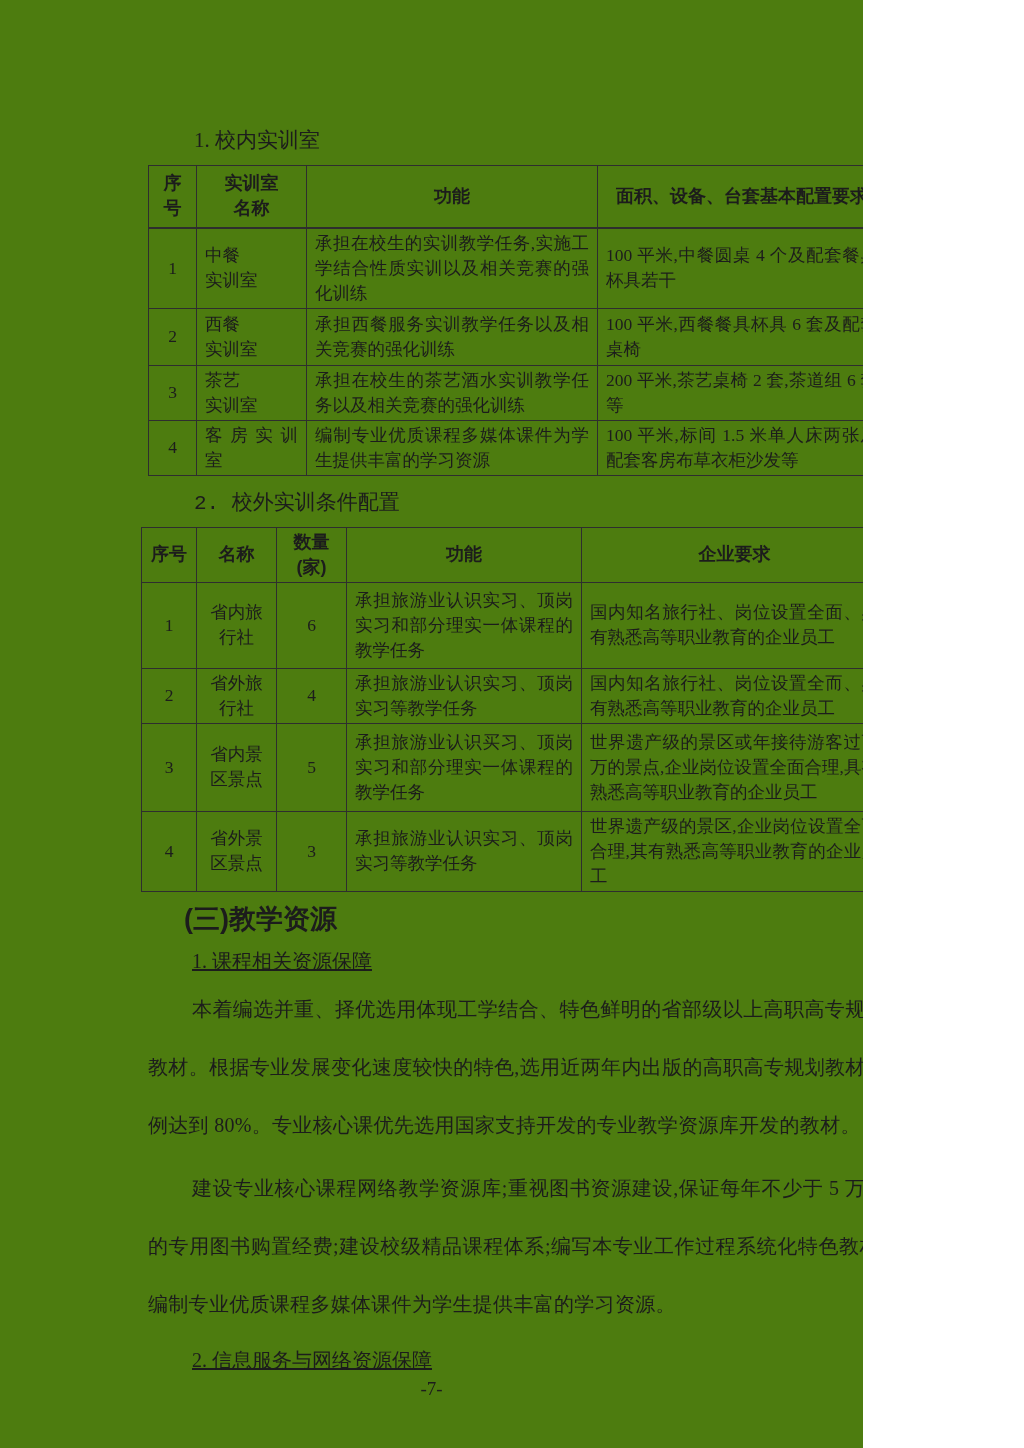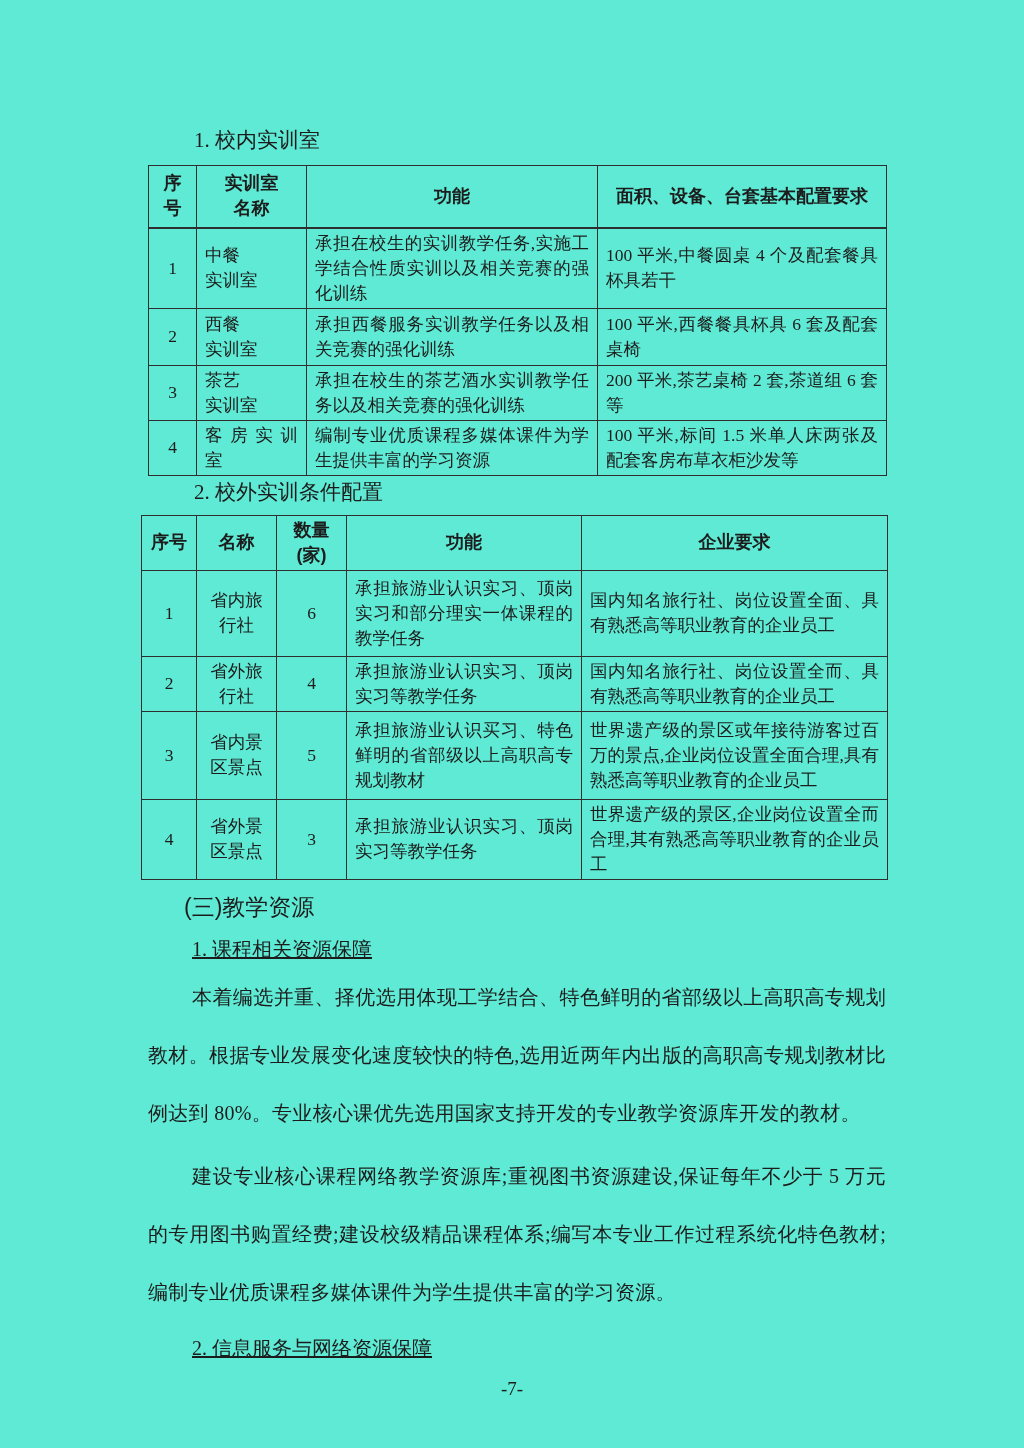--- a/index.html
+++ b/index.html
@@ -4,36 +4,36 @@
 <style>
   html, body { margin: 0; padding: 0; }
   body {
     width: 1024px; height: 1448px;
     background: #ffffff;
     font-family: "Liberation Serif", "DejaVu Serif", serif;
     color: #1c1c1c;
   }
   .page {
     position: relative;
-    width: 1024px; height: 1448px;
-    background: #5eead4;
+    width: 863px; height: 1448px;
+    background: #4d7c0f;
     overflow: hidden;
   }
   .content {
     position: absolute;
     left: 148px; top: 126px;
     width: 738px;
   }
   .num-head {
     font-size: 21px;
     line-height: 28px;
     margin: 0 0 11px 46px;
     font-weight: normal;
   }
-  .num-head.second { margin-top: 2px; margin-bottom: 9px; }
+  .num-head.second { margin-top: 14px; margin-bottom: 9px; font-family: Liberation Mono, monospace; }
   table {
     border-collapse: collapse;
     table-layout: fixed;
     width: 738px;
   }
   table.t2 { width: 746px; margin-left: -7px; }
   th, td {
     border: 1px solid #2e2e2e;
     font-size: 17.5px;
     line-height: 25px;
@@ -59,22 +59,22 @@
   .t1 .r3  { height: 51px; }
   .t1 .r4  { height: 53px; }
   .t2 .hr  { height: 54px; }
   .t2 .r1  { height: 86px; }
   .t2 .r2  { height: 54px; }
   .t2 .r3  { height: 88px; }
   .t2 .r4  { height: 72px; }
   .t2 .rt  { height: 26px; }
   .hei-head {
     font-family: "Liberation Sans", "DejaVu Sans", sans-serif;
-    font-weight: normal;
-    font-size: 23px;
+    font-weight: bold;
+    font-size: 27px;
     line-height: 30px;
     margin: 12px 0 0 36px;
   }
   .sub-head {
     font-size: 20px;
     line-height: 28px;
     margin: 13px 0 0 44px;
     text-decoration: underline;
   }
   p.body-para {
@@ -186,21 +186,21 @@
 行社</td>
           <td class="c">4</td>
           <td class="j">承担旅游业认识实习、顶岗实习等教学任务</td>
           <td class="j">国内知名旅行社、岗位设置全而、具有熟悉高等职业教育的企业员工</td>
         </tr>
         <tr class="r3">
           <td class="c">3</td>
           <td class="c prelines">省内景
 区景点</td>
           <td class="c">5</td>
-          <td class="j">承担旅游业认识买习、特色鲜明的省部级以上高职高专规划教材</td>
+          <td class="j">承担旅游业认识买习、顶岗实习和部分理实一体课程的教学任务</td>
           <td class="j">世界遗产级的景区或年接待游客过百万的景点,企业岗位设置全面合理,具有熟悉高等职业教育的企业员工</td>
         </tr>
         <tr class="r4">
           <td class="c">4</td>
           <td class="c prelines">省外景
 区景点</td>
           <td class="c">3</td>
           <td class="j">承担旅游业认识实习、顶岗实习等教学任务</td>
           <td class="j">世界遗产级的景区,企业岗位设置全而合理,其有熟悉高等职业教育的企业员工</td>
         </tr>

